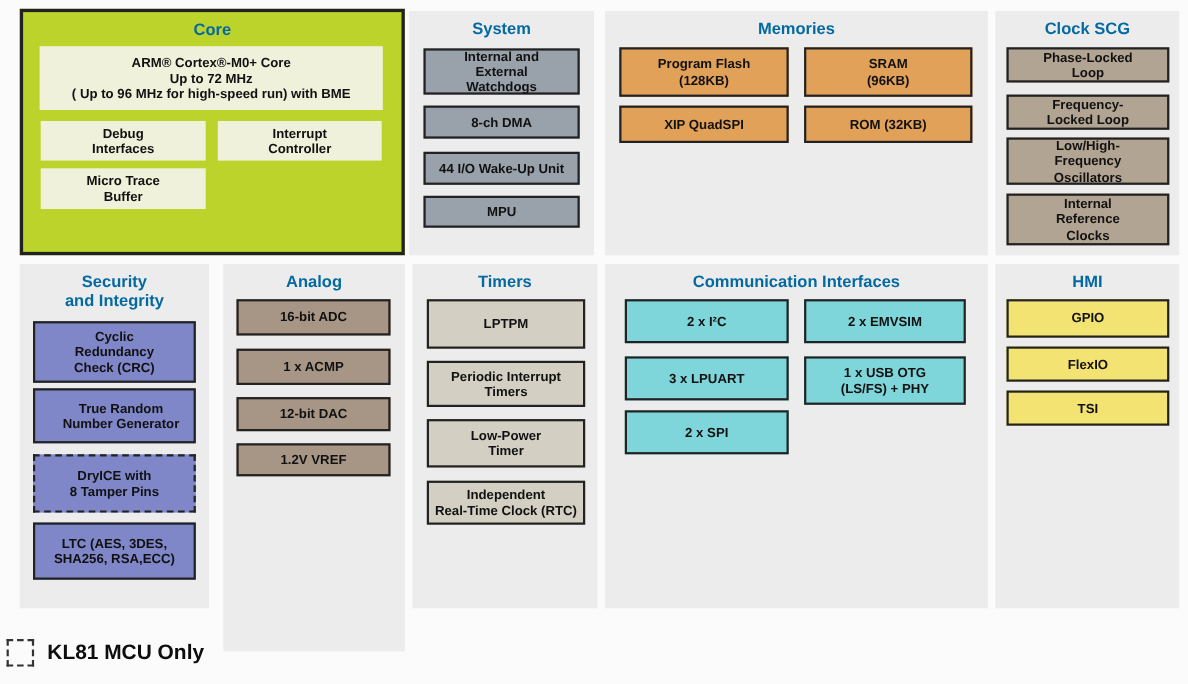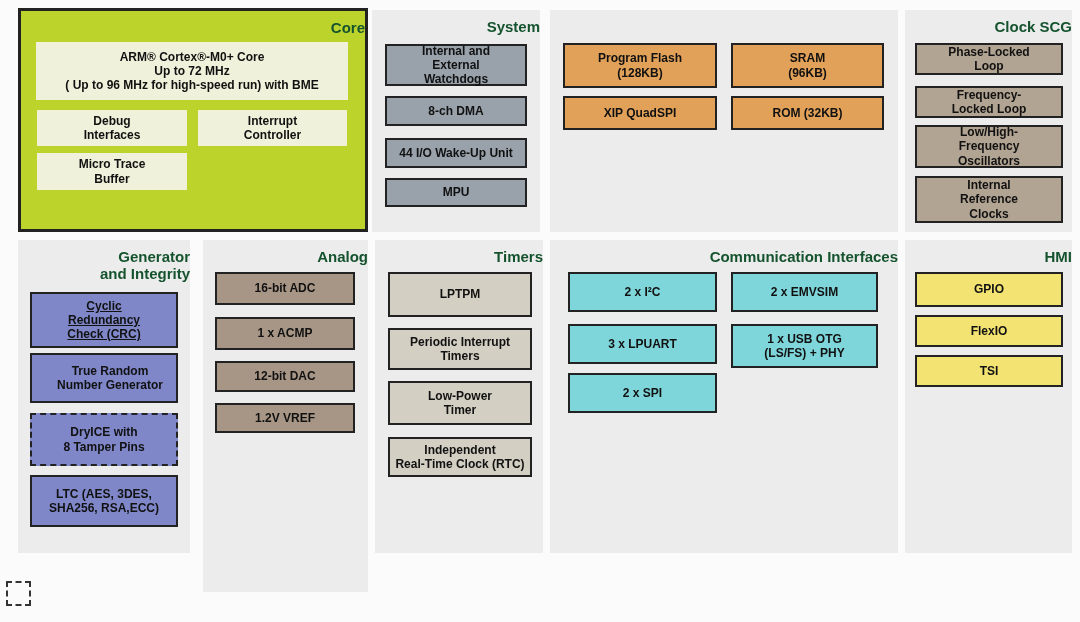--- a/index.html
+++ b/index.html
@@ -11,26 +11,26 @@
     color: var(--text-dark, #1a1a1a);
     overflow: hidden;
   }
   .panel {
     position: absolute;
     background: var(--panel-gray, #ececec);
   }
   .panel-title {
     position: absolute;
     top: 9px; left: 0; right: 0;
-    text-align: right;
+    text-align: center;
     font-size: 15px;
     font-weight: bold;
     line-height: 1.12;
     white-space: pre-line;
-    color: #14532d;
+    color: #0369a1;
   }
   .block {
     position: absolute;
     display: flex;
     align-items: center;
     justify-content: center;
     text-align: center;
     font-size: 12px;
     font-weight: bold;
     line-height: 1.18;
@@ -96,20 +96,21 @@
   <div class="panel-title">System</div>
   <div class="block blk-system" style="top:34px; height:42px;">Internal and
 External
 Watchdogs</div>
   <div class="block blk-system" style="top:86px; height:30px;">8-ch DMA</div>
   <div class="block blk-system" style="top:128px; height:30px;">44 I/O Wake-Up Unit</div>
   <div class="block blk-system" style="top:168px; height:29px;">MPU</div>
 </div>
 
 <div class="panel" style="left:550px; top:10px; width:348px; height:222px;">
+  <div class="panel-title">Memories</div>
   <div class="block blk-memories" style="left:13px; top:33px; width:154px; height:45px;text-align:center;">Program Flash
 (128KB)</div>
   <div class="block blk-memories" style="left:181px; top:33px; width:153px; height:45px;">SRAM
 (96KB)</div>
   <div class="block blk-memories" style="left:13px; top:86px; width:154px; height:34px;">XIP QuadSPI</div>
   <div class="block blk-memories" style="left:181px; top:86px; width:153px; height:34px;">ROM (32KB)</div>
 </div>
 
 <div class="panel" style="left:905px; top:10px; width:167px; height:222px;">
   <div class="panel-title">Clock SCG</div>
@@ -119,23 +120,23 @@
 Locked Loop</div>
   <div class="block blk-clock" style="top:115px; height:43px;">Low/High-
 Frequency
 Oscillators</div>
   <div class="block blk-clock" style="top:166px; height:47px;">Internal
 Reference
 Clocks</div>
 </div>
 
 <div class="panel" style="left:18px; top:240px; width:172px; height:313px;">
-  <div class="panel-title">Generator
+  <div class="panel-title">Security
 and Integrity</div>
-  <div class="block blk-security" style="top:52px; height:56px;text-decoration:underline;">Cyclic
+  <div class="block blk-security" style="top:52px; height:56px;">Cyclic
 Redundancy
 Check (CRC)</div>
   <div class="block blk-security" style="top:113px; height:50px;padding-left:12px;">True Random
 Number Generator</div>
   <div class="block blk-security dashed" style="top:173px; height:53px;">DryICE with
 8 Tamper Pins</div>
   <div class="block blk-security" style="top:235px; height:52px;">LTC (AES, 3DES,
 SHA256, RSA,ECC)</div>
 </div>
 
@@ -170,13 +171,14 @@
 
 <div class="panel" style="left:905px; top:240px; width:167px; height:313px;">
   <div class="panel-title">HMI</div>
   <div class="block blk-hmi" style="top:32px; height:35px;">GPIO</div>
   <div class="block blk-hmi" style="top:75px; height:32px;">FlexIO</div>
   <div class="block blk-hmi" style="top:115px; height:32px;">TSI</div>
 </div>
 
 <div id="legend">
   <span id="legend-swatch"></span>
+  <span id="legend-label">KL81 MCU Only</span>
 </div>
 
 </body></html>

